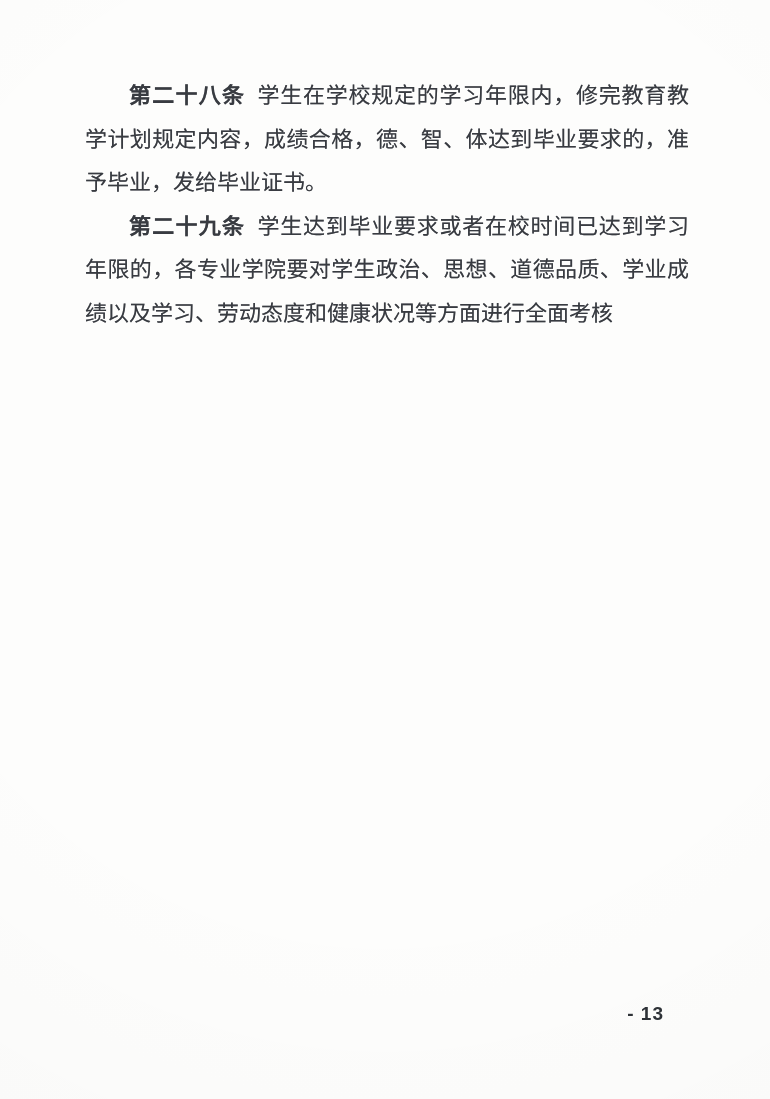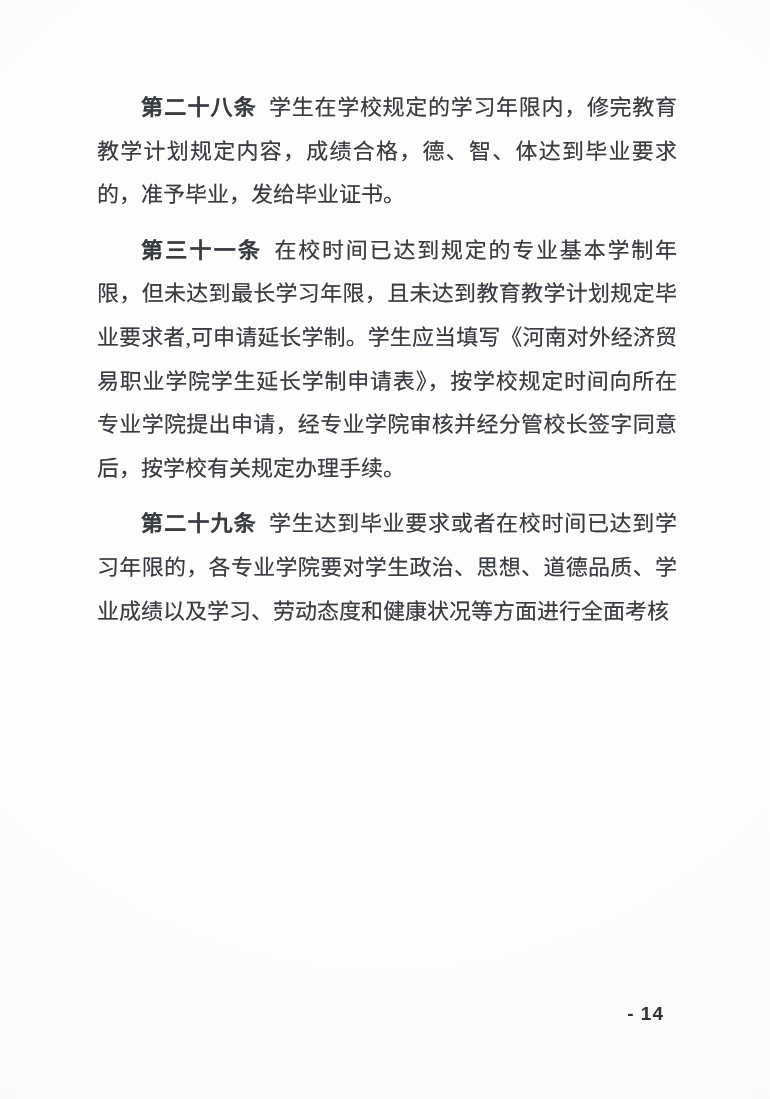--- a/index.html
+++ b/index.html
@@ -22,21 +22,21 @@
     top: 74px;
     left: 85px;
     width: 604px;
     font-size: 22px;
     line-height: 43.6px;
     text-align: justify;
     text-justify: inter-ideograph;
     text-shadow: 0 0 0.6px rgba(56, 59, 65, 0.55);
   }
   .para {
-    margin: 12px;
+    margin: 0;
     padding: 0;
     text-indent: 2em;
   }
   .art-num {
     font-weight: bold;
     margin-right: 0.55em;
     letter-spacing: 0.5px;
   }
   .footer {
     position: absolute;
@@ -52,20 +52,19 @@
 </head>
 <body>
 
 <div class="page">
   <div class="content">
 
     <p class="para"><strong class="art-num">第二十八条</strong><span>学生在学校规定的学习年限内，修完教育教学计划规定内容，成绩合格，德、智、体达到毕业要求的，准予毕业，发给毕业证书。</span></p>
 
 
 
-    <p class="para"><strong class="art-num">第三十一条</strong><span>在校时间已达到规定的专业基本学制年限，但未达到最长学习年限，且未达到教育教学计划规定毕业要求者,可申请延长学制。学生应当填写《河南对外经济贸易职业学院学生延长学制申请表》，按学校规定时间向所在专业学院提出申请，经专业学院审核并经分管校长签字同意后，按学校有关规定办理手续。</span></p>
 
     <p class="para"><strong class="art-num">第二十九条</strong><span>学生达到毕业要求或者在校时间已达到学习年限的，各专业学院要对学生政治、思想、道德品质、学业成绩以及学习、劳动态度和健康状况等方面进行全面考核</span></p>
 
   </div>
 
-  <div class="footer">- 14</div>
+  <div class="footer">- 13</div>
 </div>
 
 </body></html>

